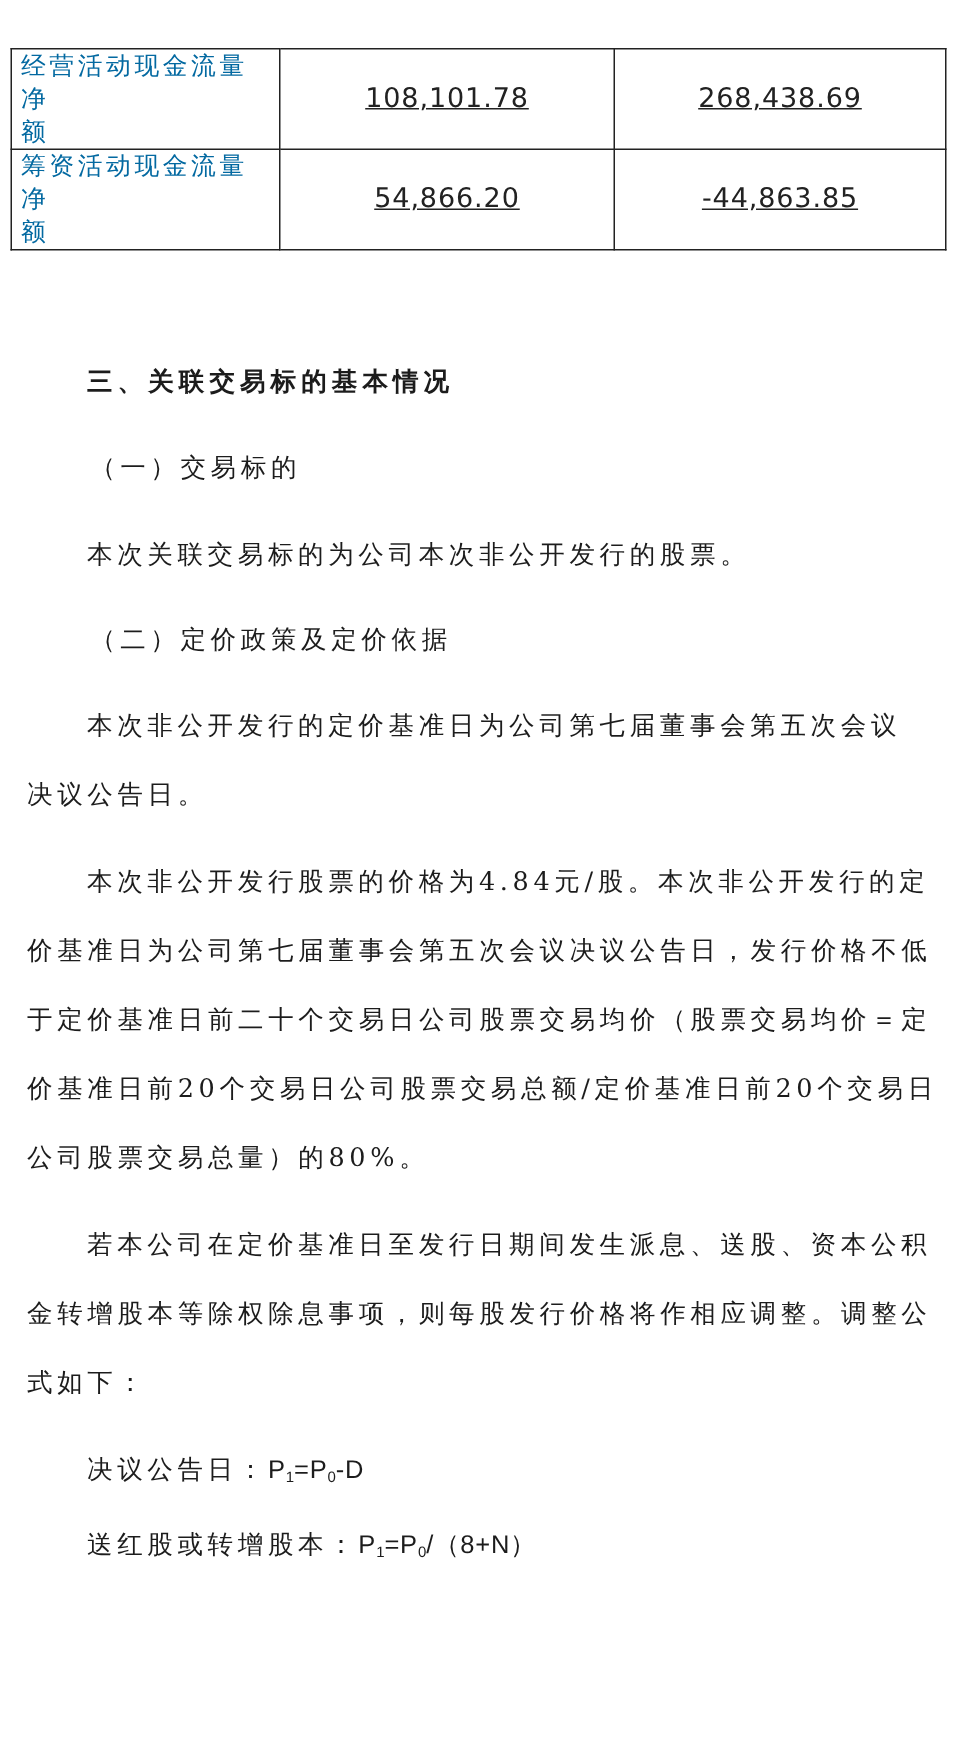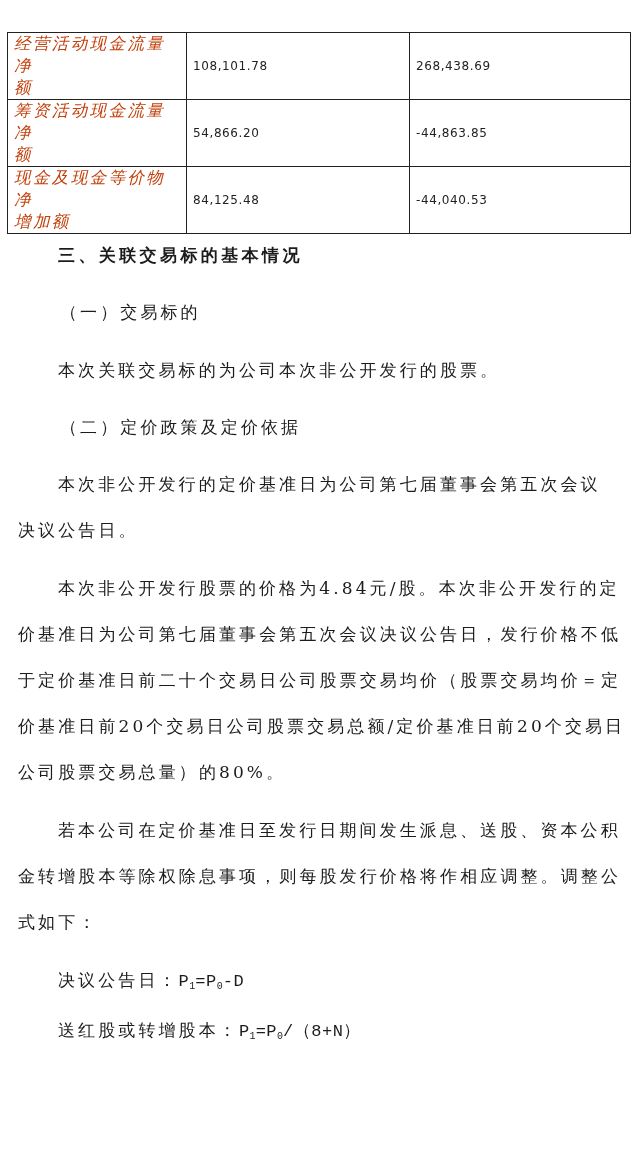--- a/index.html
+++ b/index.html
@@ -27,48 +27,48 @@
       border: 1.5px solid #222;
       height: 45px;
       padding: 0 6px;
       vertical-align: middle;
       font-size: 16.5px;
       line-height: 22px;
     }
     .tbl td.label {
       width: 166px;
       letter-spacing: 2.4px;
-      color: #c2410c;
-      font-style: italic;
+      color: #0369a1;
     }
     .tbl td.num {
-      text-align: left;
+      text-align: center;
       font-family: "DejaVu Sans", "Liberation Sans", sans-serif;
-      font-size: 12px;
+      font-size: 18px;
       letter-spacing: 0.6px;
       padding-right: 6px;
       color: #222;
+      text-decoration: underline;
     }
     .tbl td.c2 { width: 210px; }
     .line {
       position: absolute;
       left: 0;
       width: 641px;
       font-size: 17px;
       line-height: 22px;
       letter-spacing: 3.1px;
       white-space: nowrap;
       color: #1c1c1c;
     }
     .h-sec {
       font-weight: bold;
       letter-spacing: 3.4px;
     }
     .latin {
-      font-family: Liberation Mono, monospace;
+      font-family: Liberation Sans, sans-serif;
       letter-spacing: 0.5px;
       margin-top: 41px;
     }
     sub {
       font-size: 10px;
       vertical-align: -3px;
       letter-spacing: 0;
     }
   </style>
 </head>
@@ -78,25 +78,20 @@
   <tbody>
       <tr>
     <td class="label"><span>经营活动现金流量净</span><br><span>额</span></td>
     <td class="num c2">108,101.78</td>
     <td class="num">268,438.69</td>
   </tr>
   <tr>
     <td class="label"><span>筹资活动现金流量净</span><br><span>额</span></td>
     <td class="num c2">54,866.20</td>
     <td class="num">-44,863.85</td>
-  </tr>
-  <tr>
-    <td class="label"><span>现金及现金等价物净</span><br><span>增加额</span></td>
-    <td class="num c2">84,125.48</td>
-    <td class="num">-44,040.53</td>
   </tr>
 </tbody>
   </table>
 
 <div class="line h-sec" style="top:244px; padding-left:58px;">三、关联交易标的基本情况</div>
 
 <div class="line" style="top:301px; padding-left:60px;">（一）交易标的</div>
 <div class="line" style="top:359px; padding-left:58px;">本次关联交易标的为公司本次非公开发行的股票。</div>
 
 <div class="line" style="top:416px; padding-left:60px;">（二）定价政策及定价依据</div>

